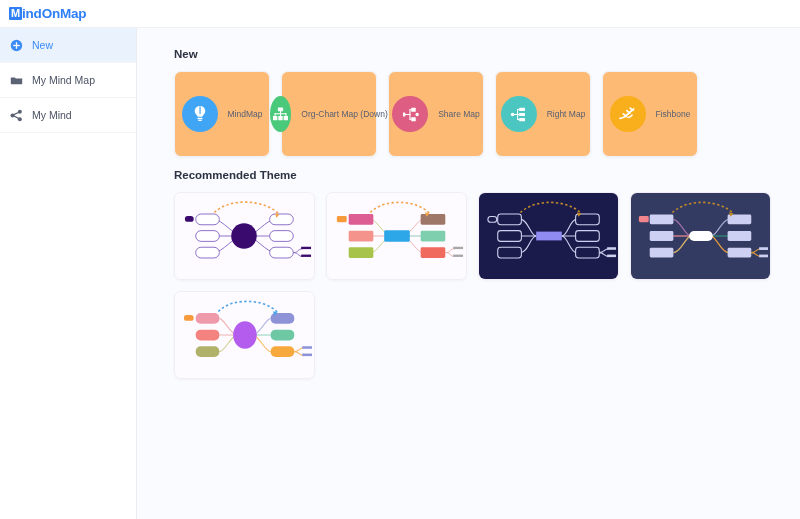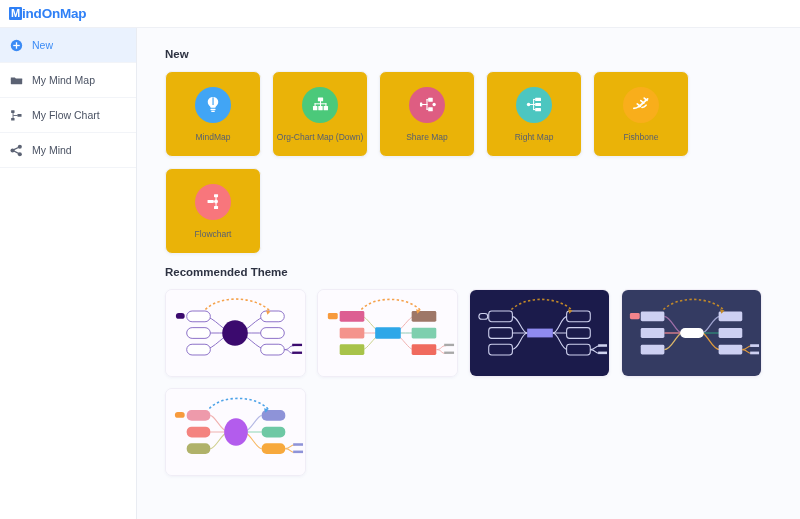--- a/index.html
+++ b/index.html
@@ -47,21 +47,21 @@
     color: #ffffff;
     font-size: 11px;
     font-weight: bold;
     border-radius: 1px;
     margin-right: 0px;
     line-height: 1;
     padding-bottom: 1px;
   }
 
   
-  .body-split { flex: 1; display: flex; min-height: 0; }
+  .body-split { flex: 1; display: flex; min-height: 0; gap: 9px; }
 
   
   .sidebar {
     width: 137px;
     min-width: 137px;
     background: #ffffff;
     border-right: 1px solid #e9ecf2;
     padding-top: 0px;
   }
   .nav-item {
@@ -105,26 +105,26 @@
 
   .tpl-grid {
     display: flex;
     flex-wrap: wrap;
     gap: 11px;
     width: 623px;
   }
   .tpl-card {
     width: 96px;
     height: 86px;
-    background: #eab308;
+    background: #fdba74;
     border-radius: 7px;
     border: 1px solid #f0f2f7;
     box-shadow: 0 1px 3px rgba(40,60,110,0.05);
     display: flex;
-    flex-direction: column;
+    flex-direction: row;
     align-items: center;
     justify-content: center;
     gap: 10px;
     cursor: pointer;
   }
   .tpl-ico {
     width: 36px; height: 36px;
     border-radius: 50%;
     display: flex;
     align-items: center;
@@ -188,32 +188,20 @@
       <div class="nav-item">
         <span class="nav-ico">
           <svg viewBox="0 0 16 16" width="13" height="13">
               <path d="M1 4.2h5l1.2 1.4H15v1.6H1z" fill="#5b6273"></path>
               <rect x="1" y="6" width="14" height="6.6" rx="0.6" fill="#5b6273"></rect>
             </svg>
         </span>
         <span>My Mind Map</span>
       </div>
 
-      <div class="nav-item">
-        <span class="nav-ico">
-          <svg viewBox="0 0 16 16" width="13" height="13">
-            <rect x="1.4" y="1.6" width="4.2" height="3.2" rx="0.4" fill="#5b6273"></rect>
-            <rect x="1.4" y="11" width="4.2" height="3.2" rx="0.4" fill="#5b6273"></rect>
-            <rect x="9.2" y="6.3" width="5" height="3.2" rx="0.4" fill="#5b6273"></rect>
-            <rect x="3.2" y="4.6" width="1.1" height="6.6" fill="#5b6273"></rect>
-            <rect x="4" y="7.4" width="5.4" height="1.1" fill="#5b6273"></rect>
-          </svg>
-        </span>
-        <span>My Flow Chart</span>
-      </div>
 
       <div class="nav-item">
         <span class="nav-ico">
           <svg viewBox="0 0 16 16" width="13" height="13">
             <path d="M11.6 3.6 4.2 7.2M4.2 8.4l7.4 3.8" stroke="#5b6273" stroke-width="1.5"></path>
             <circle cx="12.1" cy="3.3" r="2.5" fill="#5b6273"></circle>
             <circle cx="3.1" cy="7.9" r="2.5" fill="#5b6273"></circle>
             <circle cx="12.1" cy="12.6" r="2.5" fill="#5b6273"></circle>
           </svg>
         </span>
@@ -300,34 +288,20 @@
               <path d="M9 14.6 19 5.6" stroke="#fff" stroke-width="2" fill="none" stroke-linecap="round"></path>
               <path d="M7.1 11.3 10.7 14" stroke="#fff" stroke-width="1.9" fill="none" stroke-linecap="round"></path>
               <path d="M11.2 7.6 14.6 10.4" stroke="#fff" stroke-width="1.9" fill="none" stroke-linecap="round"></path>
               <path d="M15.1 4.6 18.3 7.3" stroke="#fff" stroke-width="1.9" fill="none" stroke-linecap="round"></path>
               <path d="M12.6 15.4c1.8-.2 3.4-1.2 4.6-2.6" stroke="#fff" stroke-width="1.9" fill="none" stroke-linecap="round"></path>
             </svg>
           </div>
           <div class="tpl-label">Fishbone</div>
         </div>
 
-        <div class="tpl-card">
-          <div class="tpl-ico" style="background:#f8767c">
-            <svg viewBox="0 0 24 24" width="21" height="21">
-              <rect x="12.6" y="3.6" width="4.6" height="3.4" rx="0.6" fill="#fff"></rect>
-              <rect x="12.6" y="17.2" width="4.6" height="3.4" rx="0.6" fill="#fff"></rect>
-              <circle cx="14.9" cy="12" r="2.2" fill="#fff"></circle>
-              <rect x="14.3" y="6.6" width="1.2" height="3.6" fill="#fff"></rect>
-              <rect x="14.3" y="13.8" width="1.2" height="3.8" fill="#fff"></rect>
-              <rect x="5.2" y="10.3" width="7" height="3.4" rx="0.6" fill="#fff"></rect>
-              <rect x="11.8" y="11.4" width="1.4" height="1.2" fill="#fff"></rect>
-            </svg>
-          </div>
-          <div class="tpl-label">Flowchart</div>
-        </div>
 
       </div>
 
       <div class="section-title theme-head">Recommended Theme</div>
 
       <div class="theme-grid">
 
         <div class="theme-card">
           <svg viewBox="0 0 141 88" preserveAspectRatio="none">
             <rect width="141" height="88" fill="#fdfbff"></rect>

